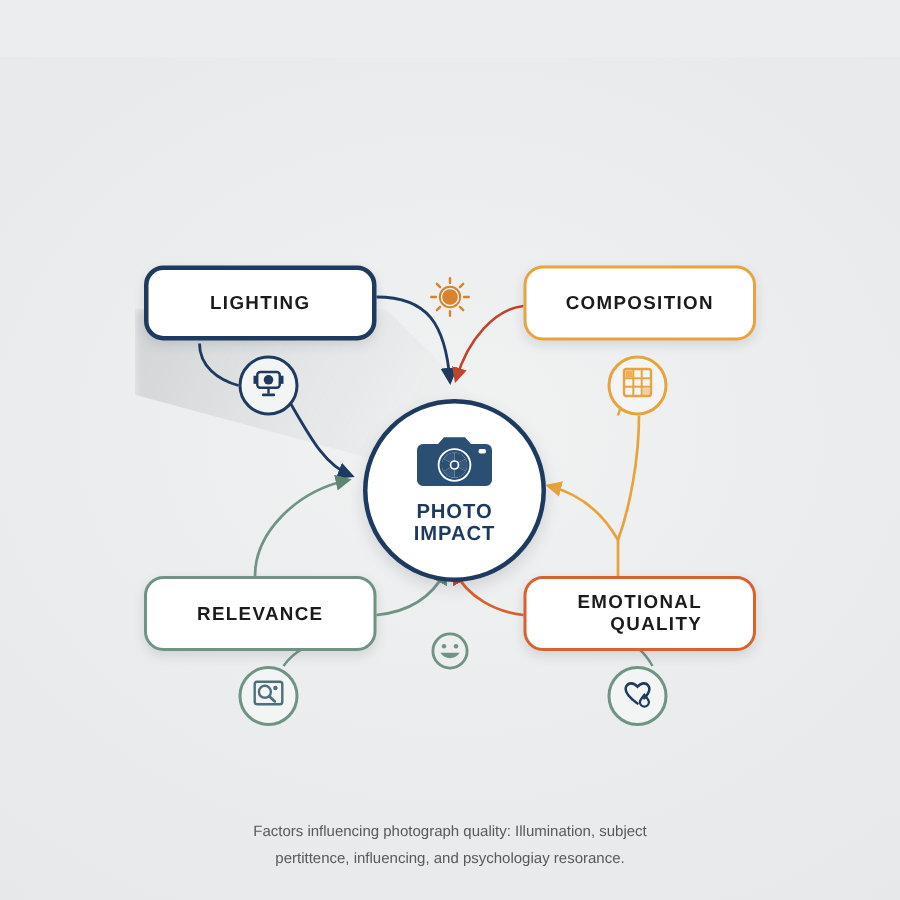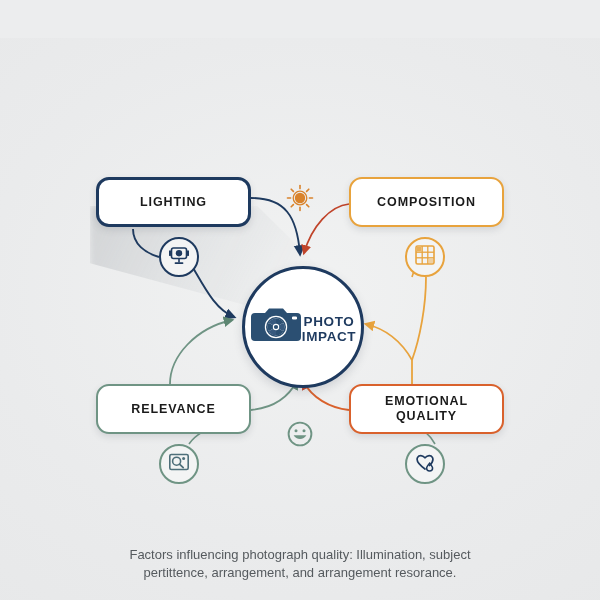--- a/index.html
+++ b/index.html
@@ -65,32 +65,33 @@
     left: 349px; top: 139px; width: 155px; height: 50px;
     border: 2.6px solid #e8a33d;
   }
   #node-relevance {
     left: 96px; top: 346px; width: 155px; height: 50px;
     border: 2.4px solid #6f9484;
   }
   #node-emotional {
     left: 349px; top: 346px; width: 155px; height: 50px;
     border: 2.6px solid #d9612c;
+    text-align: right;
   }
   
   #center-node {
     position: absolute;
     left: 242px; top: 228px;
     width: 116px; height: 116px;
     border-radius: 50%;
     background: #ffffff;
     border: 3.4px solid #1e3a5f;
     box-shadow: 0 4px 10px rgba(70,80,95,0.18);
     display: flex;
-    flex-direction: row;
+    flex-direction: column;
     align-items: center;
     justify-content: center;
   }
   #center-node .ctext {
     margin-top: 3px;
     font-size: 13.5px;
     font-weight: bold;
     letter-spacing: 0.6px;
     color: #1e3a5f;
     line-height: 15px;
@@ -119,21 +120,21 @@
   }
   #mini-sun   { left: 285px; top: 147px; }
   #mini-smile { left: 285px; top: 383px; }
   
   #caption {
     position: absolute;
     left: 80px;
     top: 508px;
     width: 440px;
     text-align: center;
-    font-size: 13px;
+    font-size: 10px;
     line-height: 18px;
     color: #555a5e;
   }
 </style>
 </head>
 <body>
 
 <div id="canvas">
 
   <div class="beam"></div>
@@ -292,16 +293,16 @@
         <circle cx="14" cy="14" r="11.4" fill="none" stroke="#6f9484" stroke-width="1.9"></circle>
         <circle cx="10" cy="10.8" r="1.5" fill="#6f9484"></circle>
         <circle cx="18" cy="10.8" r="1.5" fill="#6f9484"></circle>
         <path d="M7.6 15.2 A7.4 7.4 0 0 0 20.4 15.2 Z" fill="#6f9484"></path>
       </svg>
     </span>
   </div>
 
   <div id="caption">
     <span>Factors influencing photograph quality: Illumination, subject</span><br>
-    <span>pertittence, arrangement, and arrangement resorance.</span>
+    <span>pertittence, influencing, and psychologiay resorance.</span>
   </div>
 
 </div>
 
 </body></html>

